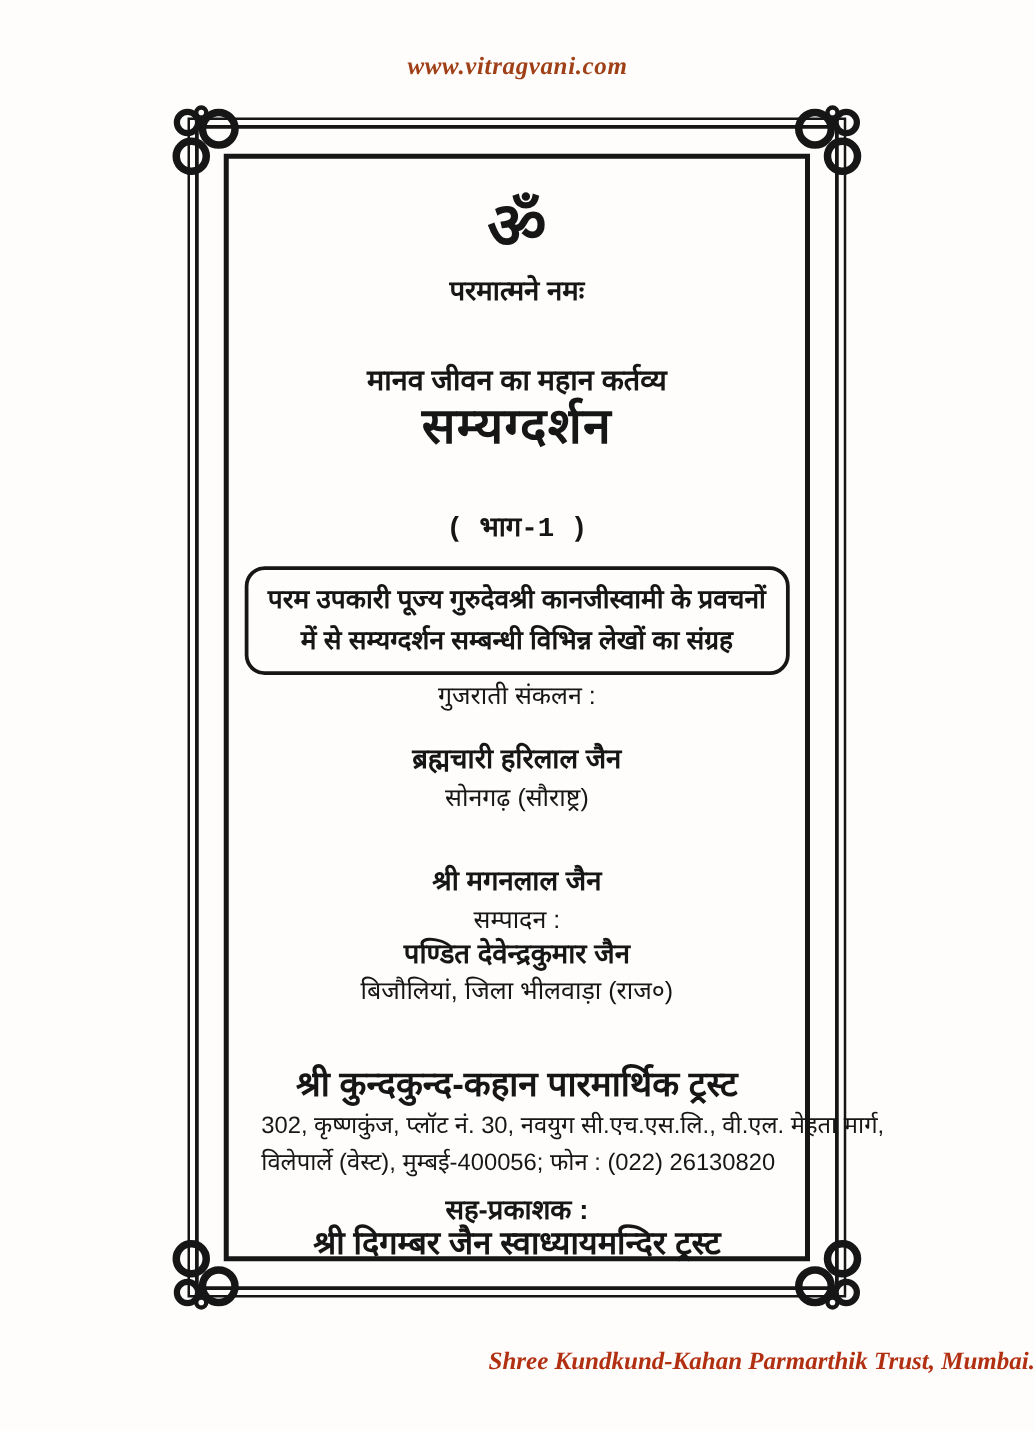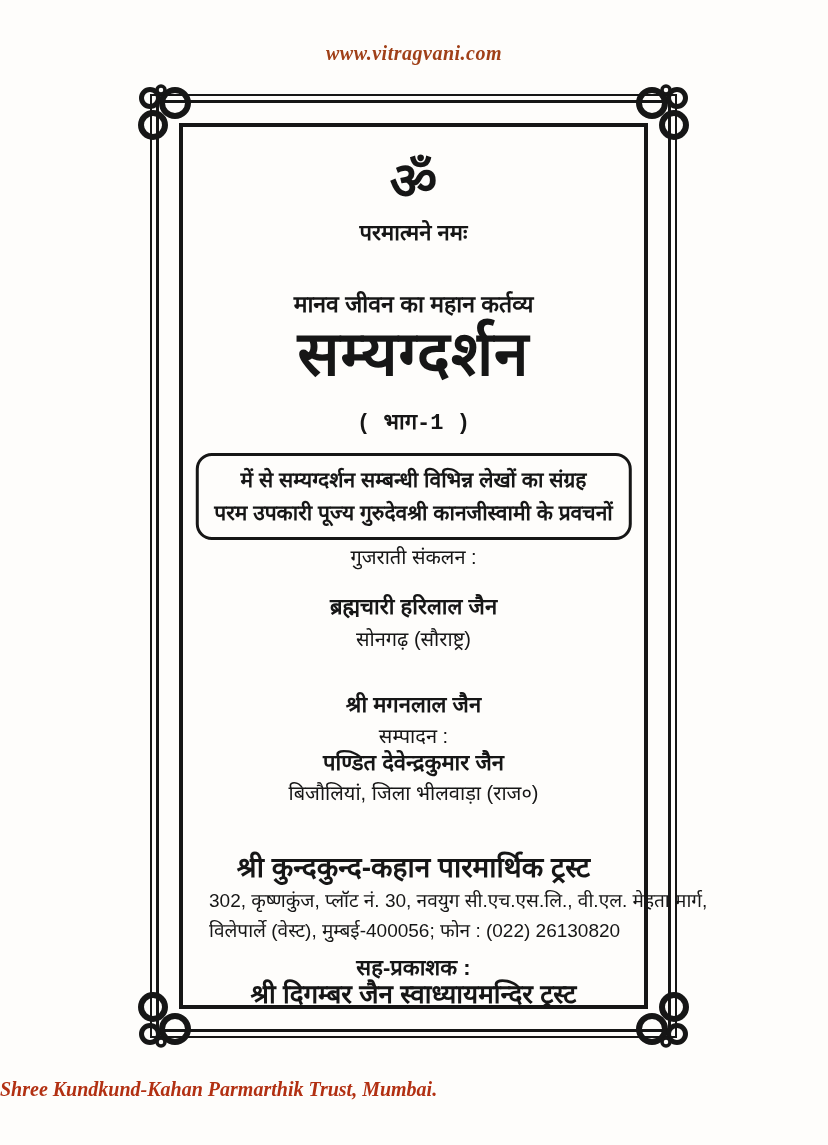--- a/index.html
+++ b/index.html
@@ -17,21 +17,21 @@
     position: absolute; top: 42px; left: 0; right: 0;
     text-align: center;
     font-family: "Liberation Serif", "DejaVu Serif", serif;
     font-style: italic; font-weight: bold;
     font-size: 20px;
     color: var(--header_red, #a04018);
     letter-spacing: 0.5px;
   }
   .footer-line {
     position: absolute; top: 1078px; left: 0; right: 0;
-    text-align: left;
+    text-align: right;
     font-family: "Liberation Serif", "DejaVu Serif", serif;
     font-style: italic; font-weight: bold;
     font-size: 20px;
     color: var(--footer_red, #b23012);
   }
 
   
   .frame-outer {
     position: absolute;
     left: 150px; top: 94px;
@@ -60,21 +60,21 @@
   }
   .block {
     position: absolute; left: 0; right: 0;
     text-align: center;
     white-space: nowrap;
     line-height: 1.25;
   }
   .om        { top: 2px;  font-size: 52px; font-weight: bold; line-height: 1; }
   .invoc     { top: 66px;  font-size: 22px; font-weight: bold; }
   .tagline   { top: 137px; font-size: 23px; font-weight: bold; }
-  .title     { top: 165px; font-size: 62px; font-weight: bold; letter-spacing: 1px; line-height: 1.15; }
+  .title     { top: 165px; font-size: 40px; font-weight: bold; letter-spacing: 1px; line-height: 1.15; }
   .volume    { top: 257px; font-size: 22px; font-weight: bold; font-family: Liberation Mono, monospace; }
 
   .desc-box {
     position: absolute; top: 300px; left: 50%;
     transform: translateX(-50%);
     border: 3px solid var(--ink, #161616);
     border-radius: 16px;
     padding: 8px 16px;
     font-size: 21px; font-weight: bold;
     line-height: 1.55;
@@ -141,22 +141,22 @@
     <div class="frame-inner">
       <div class="content">
 
         <div class="block om">ॐ</div>
         <div class="block invoc">परमात्मने नमः</div>
         <div class="block tagline">मानव जीवन का महान कर्तव्य</div>
         <div class="block title">सम्यग्दर्शन</div>
         <div class="block volume">( भाग-1 )</div>
 
         <div class="desc-box">
+          <div>परम उपकारी पूज्य गुरुदेवश्री कानजीस्वामी के प्रवचनों</div>
           <div>में से सम्यग्दर्शन सम्बन्धी विभिन्न लेखों का संग्रह</div>
-          <div>परम उपकारी पूज्य गुरुदेवश्री कानजीस्वामी के प्रवचनों</div>
         </div>
 
         <div class="block lbl c-l1">गुजराती संकलन :</div>
         <div class="block nm  c-n1">ब्रह्मचारी हरिलाल जैन</div>
         <div class="block plc c-p1">सोनगढ़ (सौराष्ट्र)</div>
 
         <div class="block nm  c-n2">श्री मगनलाल जैन</div>
 
         <div class="block lbl c-l3">सम्पादन :</div>
         <div class="block nm  c-n3">पण्डित देवेन्द्रकुमार जैन</div>

